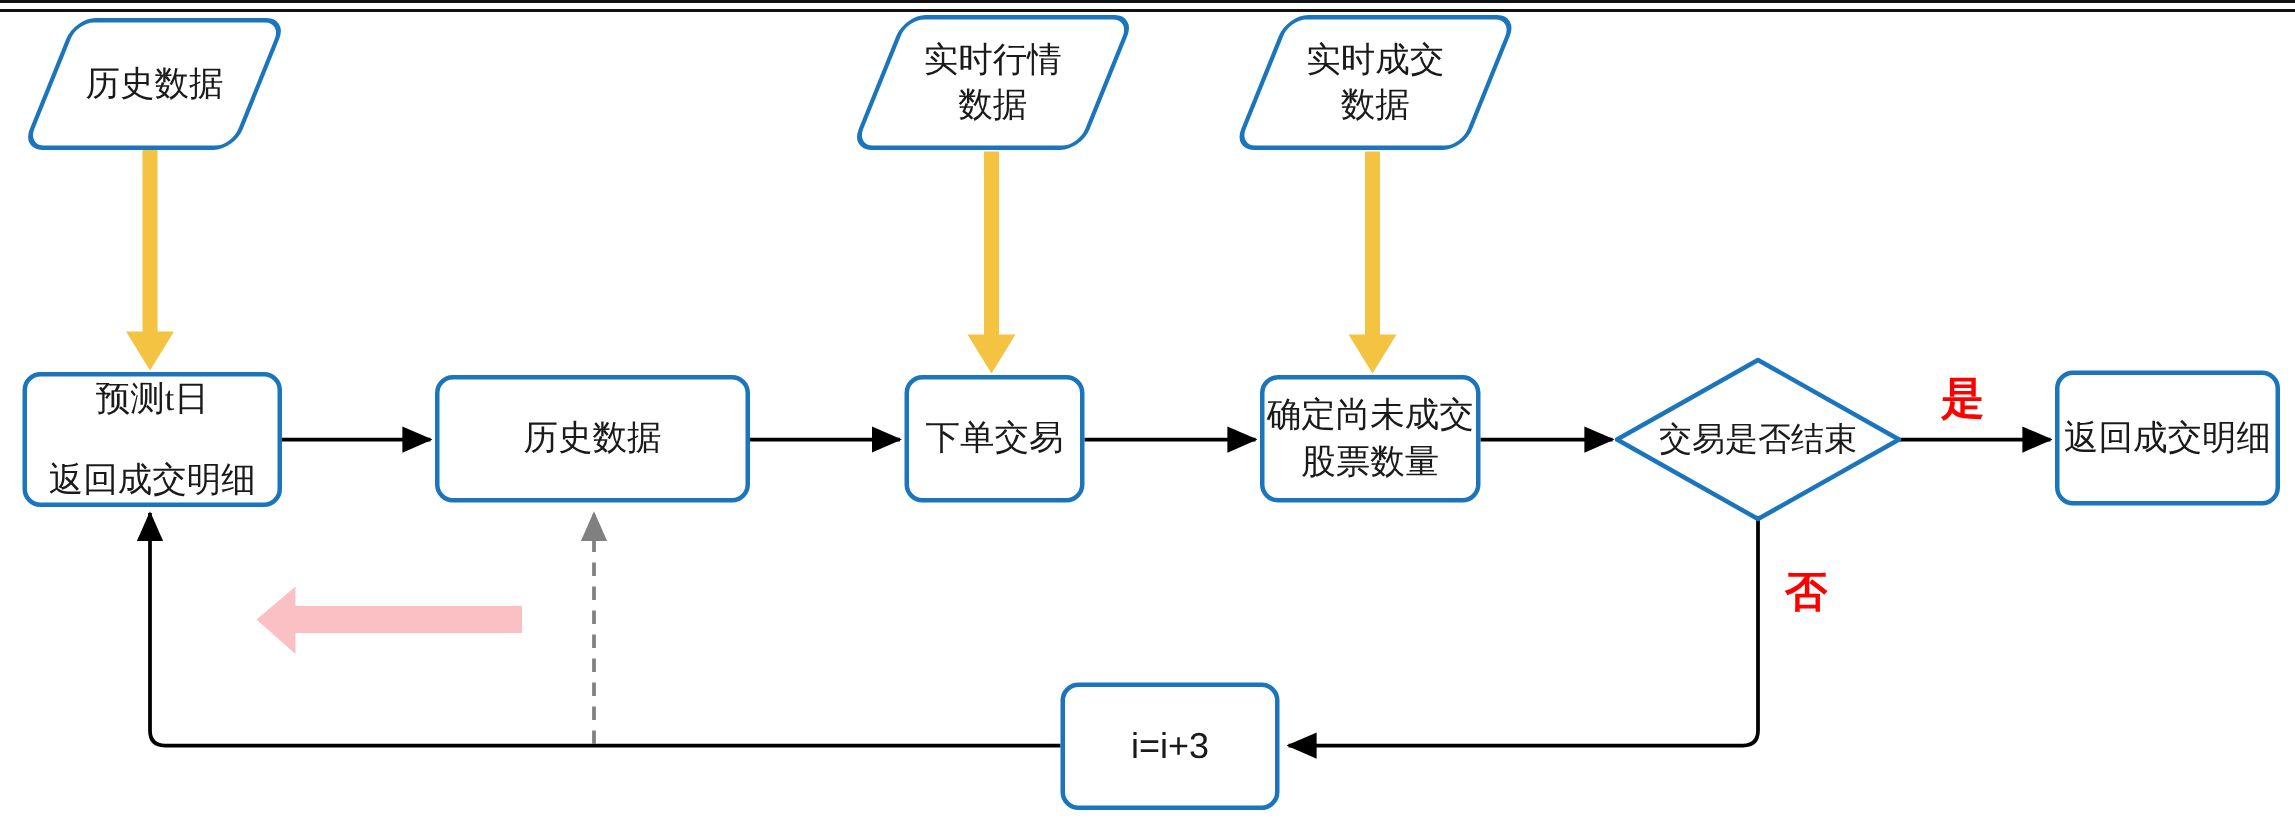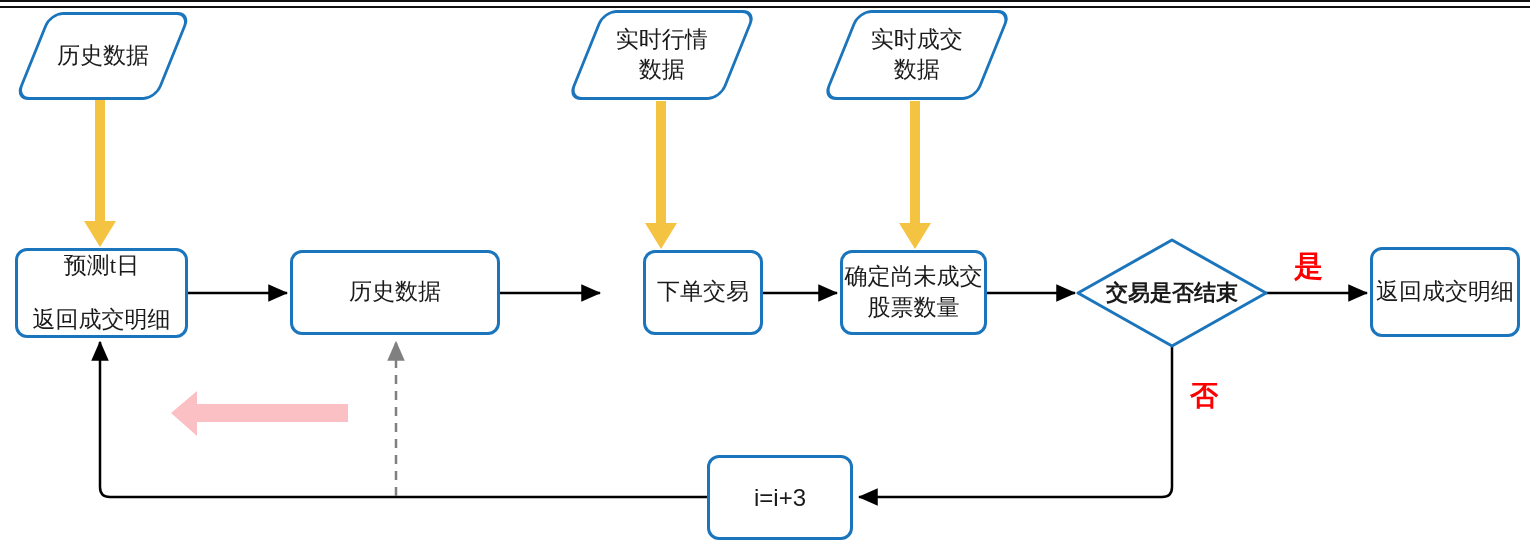--- a/index.html
+++ b/index.html
@@ -24,36 +24,36 @@
     position:absolute; box-sizing:border-box; background:#fff;
     border:3px solid var(--node-border,#1B75BC); border-radius:12px;
     display:flex; flex-direction:column; align-items:center; justify-content:center;
     text-align:center; font-size:23px; line-height:1.32;
   }
   .para { border-radius:14px; transform:skewX(-22deg); }
   .para .inner { transform:skewX(22deg); display:flex; flex-direction:column; align-items:center; }
   .node-increment { font-family:"Liberation Sans","DejaVu Sans",sans-serif; font-size:24px; }
   .diamond-label {
     position:absolute; display:flex; justify-content:center;
-    text-align:center; font-size:22px; background:transparent;font-weight:bold;
+    text-align:center; font-size:22px; background:transparent;
   }
   .edge-label {
     position:absolute; color:var(--edge-label-text,#FF0000); font-weight:bold;
     font-size:29px; line-height:1;
   }
   .lbl-yes { left:1294px; top:252px; }
   .lbl-no  { left:1190px; top:382px; font-size:28px; }
 
   
   .n-history   { left:32px;  top:12px;  width:142px; height:88px; }
   .n-market    { left:585px; top:10px;  width:154px; height:90px; }
   .n-trade     { left:840px; top:10px;  width:154px; height:90px; }
   .n-predict   { left:15px;  top:248px; width:173px; height:90px;gap:24px; }
   .n-order     { left:290px; top:250px; width:210px; height:85px; }
-  .n-place     { left:603px; top:250px; width:120px; height:85px;margin-left:40px; }
+  .n-place     { left:603px; top:250px; width:120px; height:85px; }
   .n-remaining { left:840px; top:250px; width:147px; height:85px; }
   .n-return    { left:1370px;top:247px; width:150px; height:90px; }
   .n-increment { left:707px; top:455px; width:146px; height:85px; }
   .n-decision  { left:1088px;top:278px; width:168px; height:30px; }
 </style>
 </head>
 <body>
 
 <div class="canvas">
 

